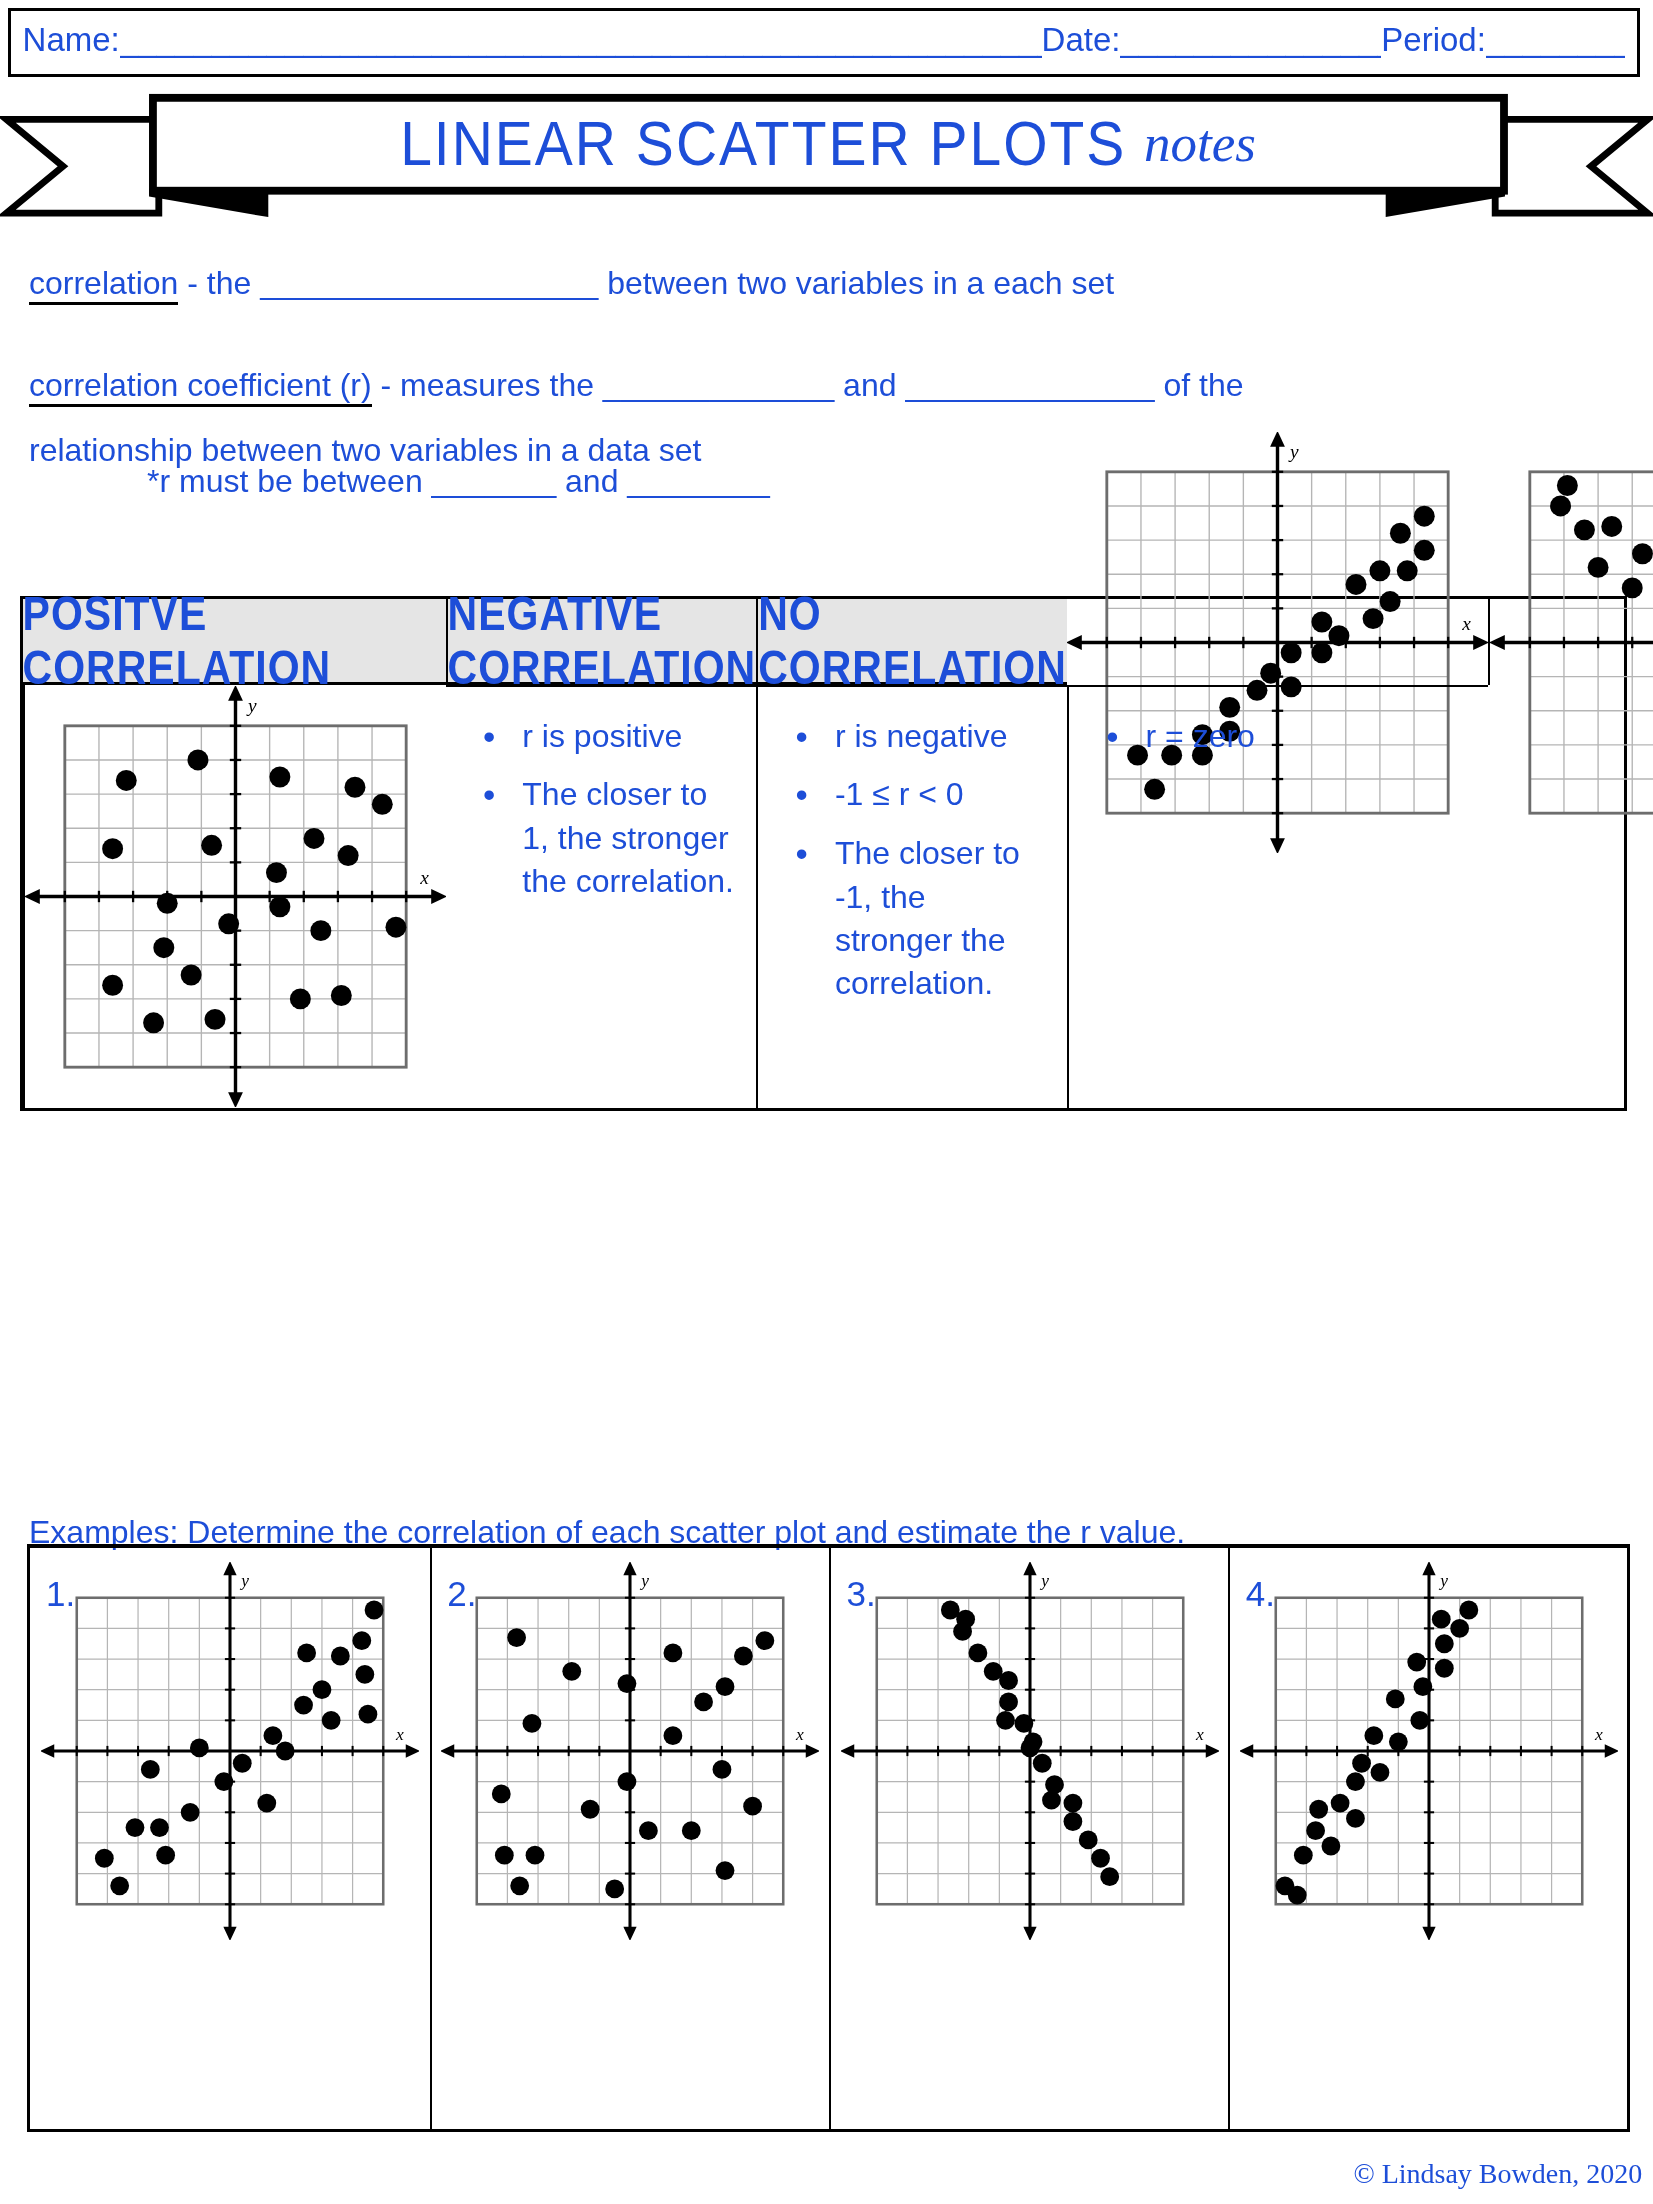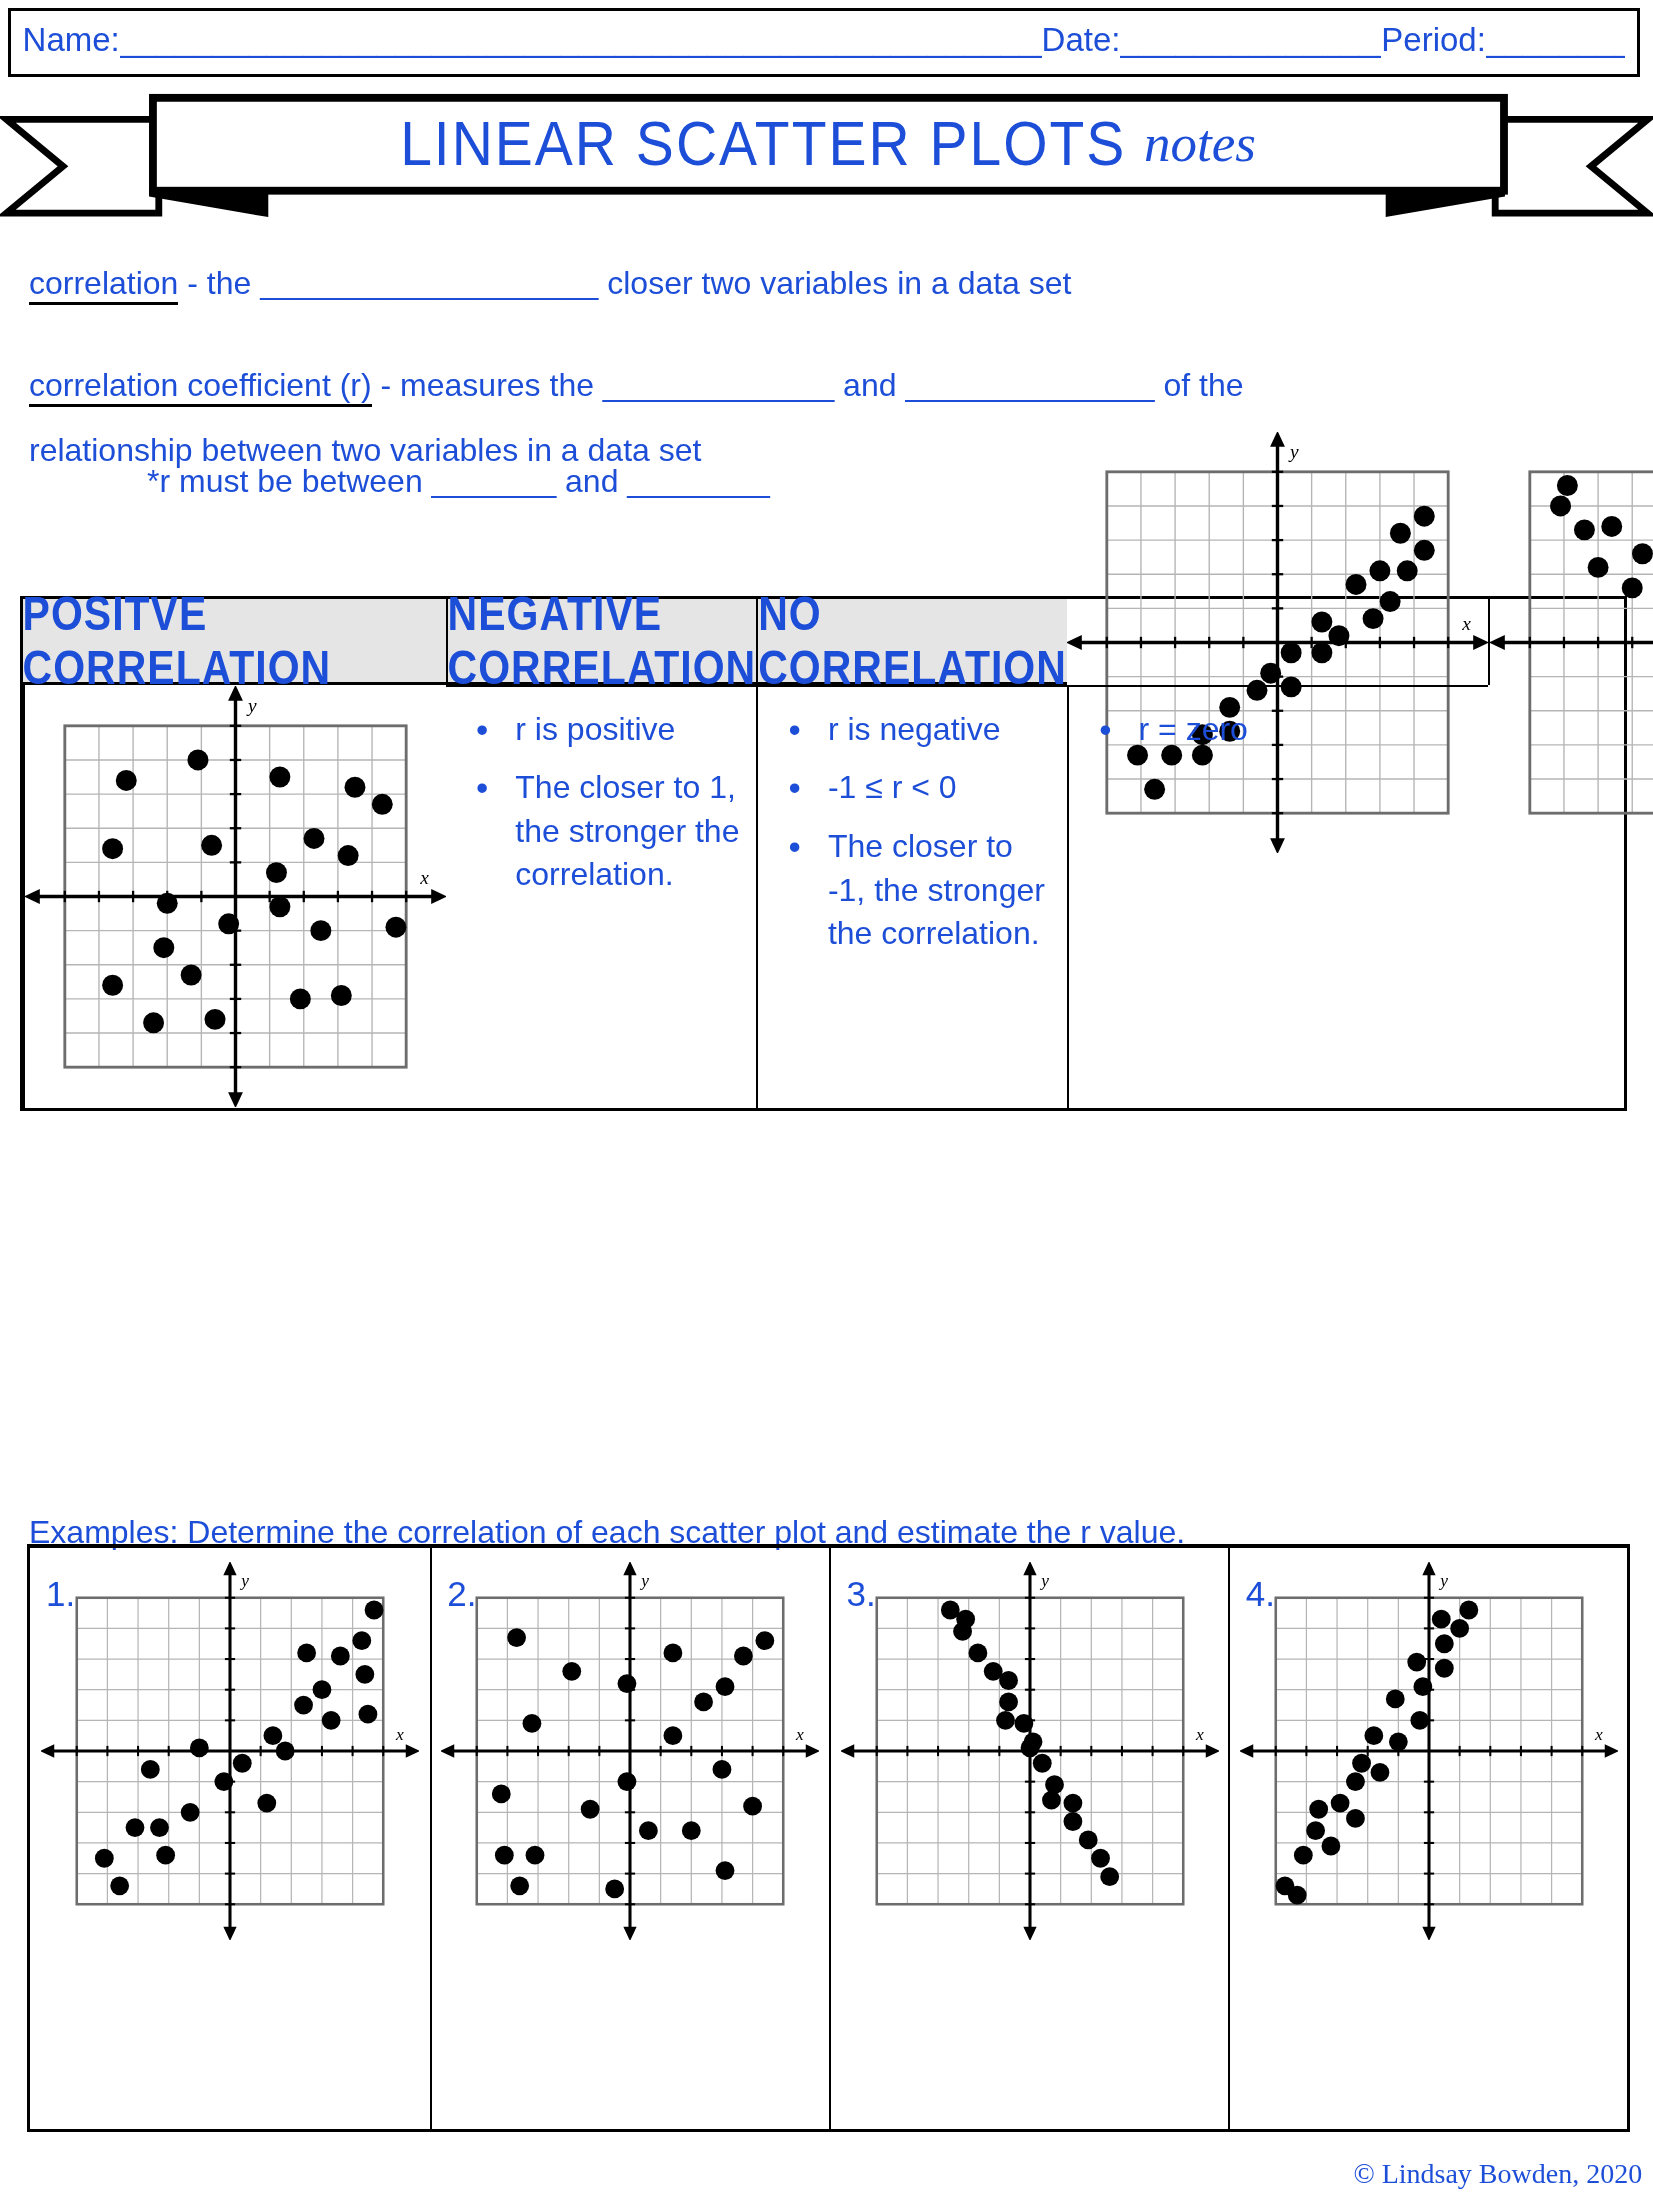--- a/index.html
+++ b/index.html
@@ -30,21 +30,21 @@
           box-sizing:border-box;display:grid;grid-template-columns:1fr 1fr 1fr 1fr 1fr;
           grid-template-rows:86px 423px auto;}
   .ntable .cell{border-left:2.9px solid #000;box-sizing:border-box;}
   .ntable .cell.first{border-left:none;}
   .nhead{background:#e5e5e5;border-bottom:3.9px solid #000;display:flex;align-items:center;
          justify-content:center;font-size:41px;font-weight:700;letter-spacing:1px;
          transform-origin:center;}
   .nhead span{transform:scaleY(1.15);}
   .nplot{display:flex;align-items:center;justify-content:center;}
   .nbul{border-top:2.9px solid #000;padding:19.6px 13.7px 9.8px 13.7px;}
-  ul.bullets{list-style:none;margin:1px;padding:0;font-size:32px;}
+  ul.bullets{list-style:none;margin:8px;padding:0;font-size:32px;}
   ul.bullets li{position:relative;padding-left:55px;margin-bottom:15.7px;max-width:343px;line-height:1.35;}
   ul.bullets li::before{content:"•";position:absolute;left:15.7px;top:-2px;font-size:35px;}
 
   
   .exinstr{position:absolute;left:29px;top:1482px;font-size:32px;}
   .etable{position:absolute;left:27.4px;top:1544px;width:1603px;height:588px;border:3.9px solid #000;
           border-top-width:4.9px;box-sizing:border-box;display:grid;
           grid-template-columns:1fr 1fr 1fr 1fr;}
   .etable .cell{border-left:2.9px solid #000;box-sizing:border-box;position:relative;}
   .etable .cell.first{border-left:none;}
@@ -75,21 +75,21 @@
     <polygon points="150,100 272,100 272,129 150,108" fill="#000"></polygon>
     <polygon points="1537,100 1415,100 1415,129 1537,108" fill="#000"></polygon>
     <rect x="154" y="7" width="1382" height="95" fill="#fff" stroke="#000" stroke-width="8"></rect>
   </svg>
   <div class="banner-text">
     <span class="banner-title">LINEAR SCATTER PLOTS</span>
     <span class="banner-script">notes</span>
   </div>
 
   <p class="def" style="top:233px;">
-    <span class="term">correlation</span><span> - the ___________________ closer two variables in a data set</span>
+    <span class="term">correlation</span><span> - the ___________________ between two variables in a each set</span>
   </p>
   <p class="def" style="top:335px;">
     <span class="term">correlation coefficient (r)</span><span> - measures the _____________ and ______________ of the</span>
   </p>
   <p class="def" style="top:400px;">relationship between two variables in a data set</p>
   <p class="def" style="top:431px;left:147px;">*r must be between _______ and ________</p>
 
   <div class="ntable">
     <div class="cell first nhead">
         <span>POSITVE CORRELATION</span>

